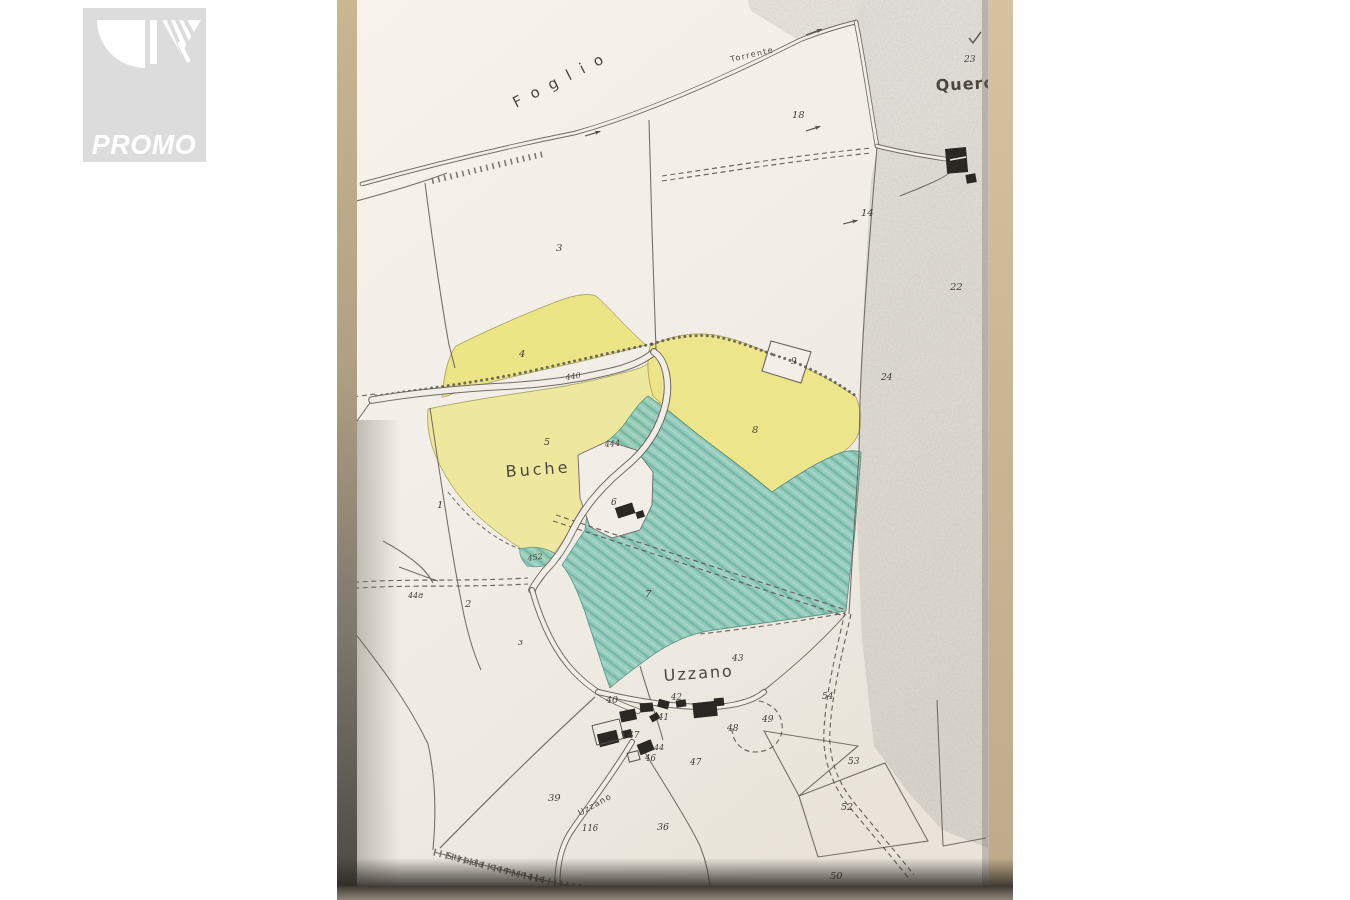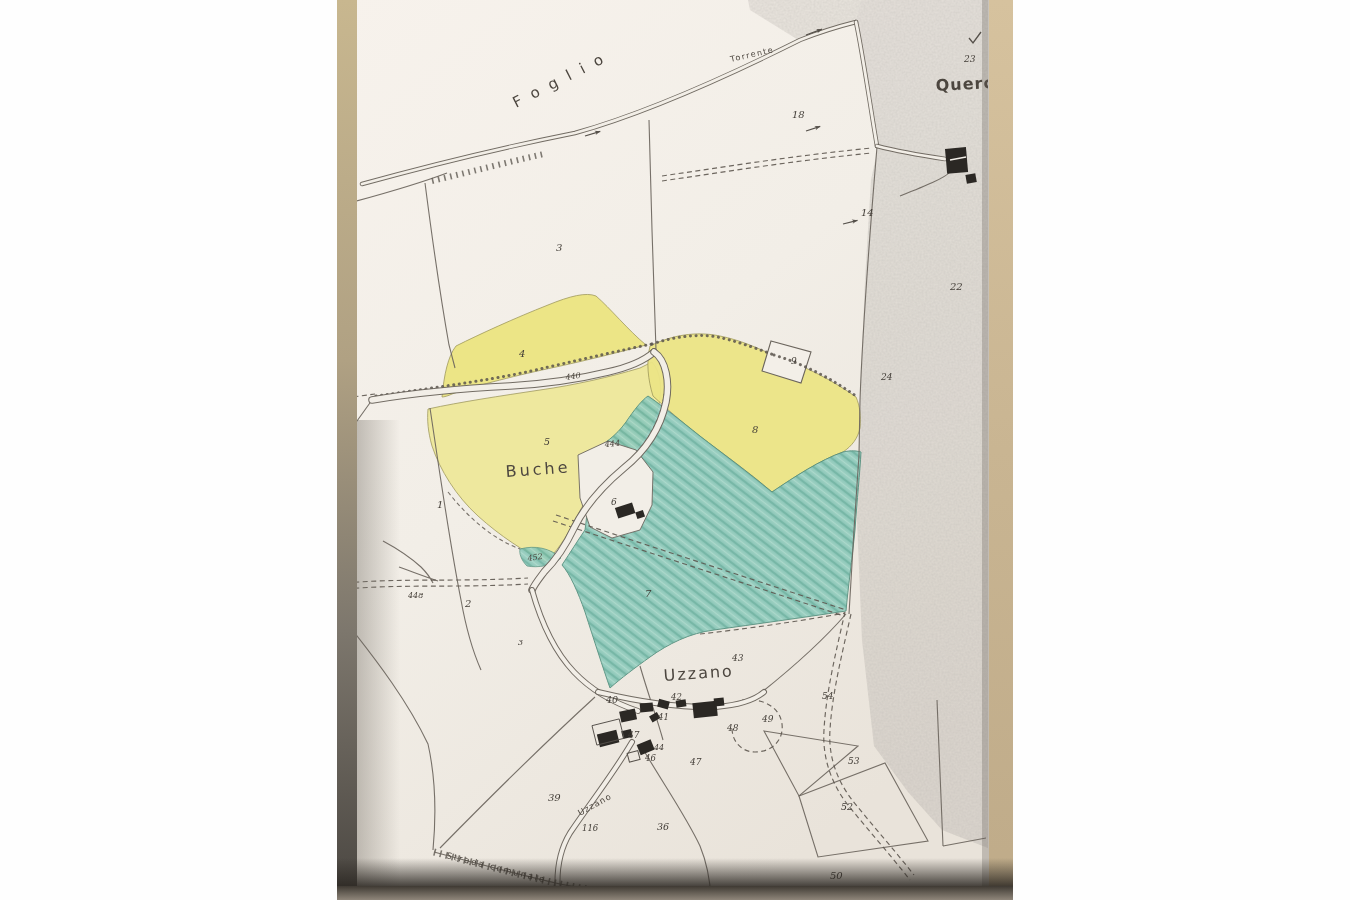--- a/index.html
+++ b/index.html
@@ -255,14 +255,28 @@
   </g>
 
   <rect x="356" y="420" width="44" height="470" fill="url(#leftInShadow)"></rect>
   <rect x="337" y="0" width="20" height="900" fill="url(#leftEdgeGrad)"></rect>
   <rect x="982" y="0" width="7" height="900" fill="#645e55" opacity="0.3"></rect>
   <rect x="989" y="0" width="24" height="900" fill="url(#rightEdgeGrad)"></rect>
   <rect x="337" y="858" width="676" height="30" fill="url(#botGrad)"></rect>
   <rect x="337" y="886" width="676" height="14" fill="url(#botStrip)"></rect>
 </svg>
 
-
+<div id="watermark">
+  <svg width="123" height="154" viewBox="0 0 123 154" xmlns="http://www.w3.org/2000/svg">
+    <g>
+      <path d="M62,12 L62,60 A48,48 0 0 1 14,12 Z" fill="#ffffff"></path>
+      <rect x="67" y="12" width="7" height="44" fill="#ffffff"></rect>
+      <path d="M79,12 L118,12 L98,46 Z" fill="#ffffff"></path>
+      <path d="M84,8 L102,50" stroke="#dcdcdc" stroke-width="4"></path>
+      <path d="M92,8 L110,46" stroke="#dcdcdc" stroke-width="4"></path>
+      <path d="M100,8 L117,40" stroke="#dcdcdc" stroke-width="4"></path>
+      <path d="M96,34 L106,54" stroke="#ffffff" stroke-width="4"></path>
+    </g>
+    <text x="61" y="146" text-anchor="middle" fill="#ffffff" font-family="Liberation Sans, sans-serif" font-size="27" font-weight="bold" font-style="italic" letter-spacing="0.5">PROMO</text>
+  </svg>
 </div>
 
+</div>
+
 </body></html>

